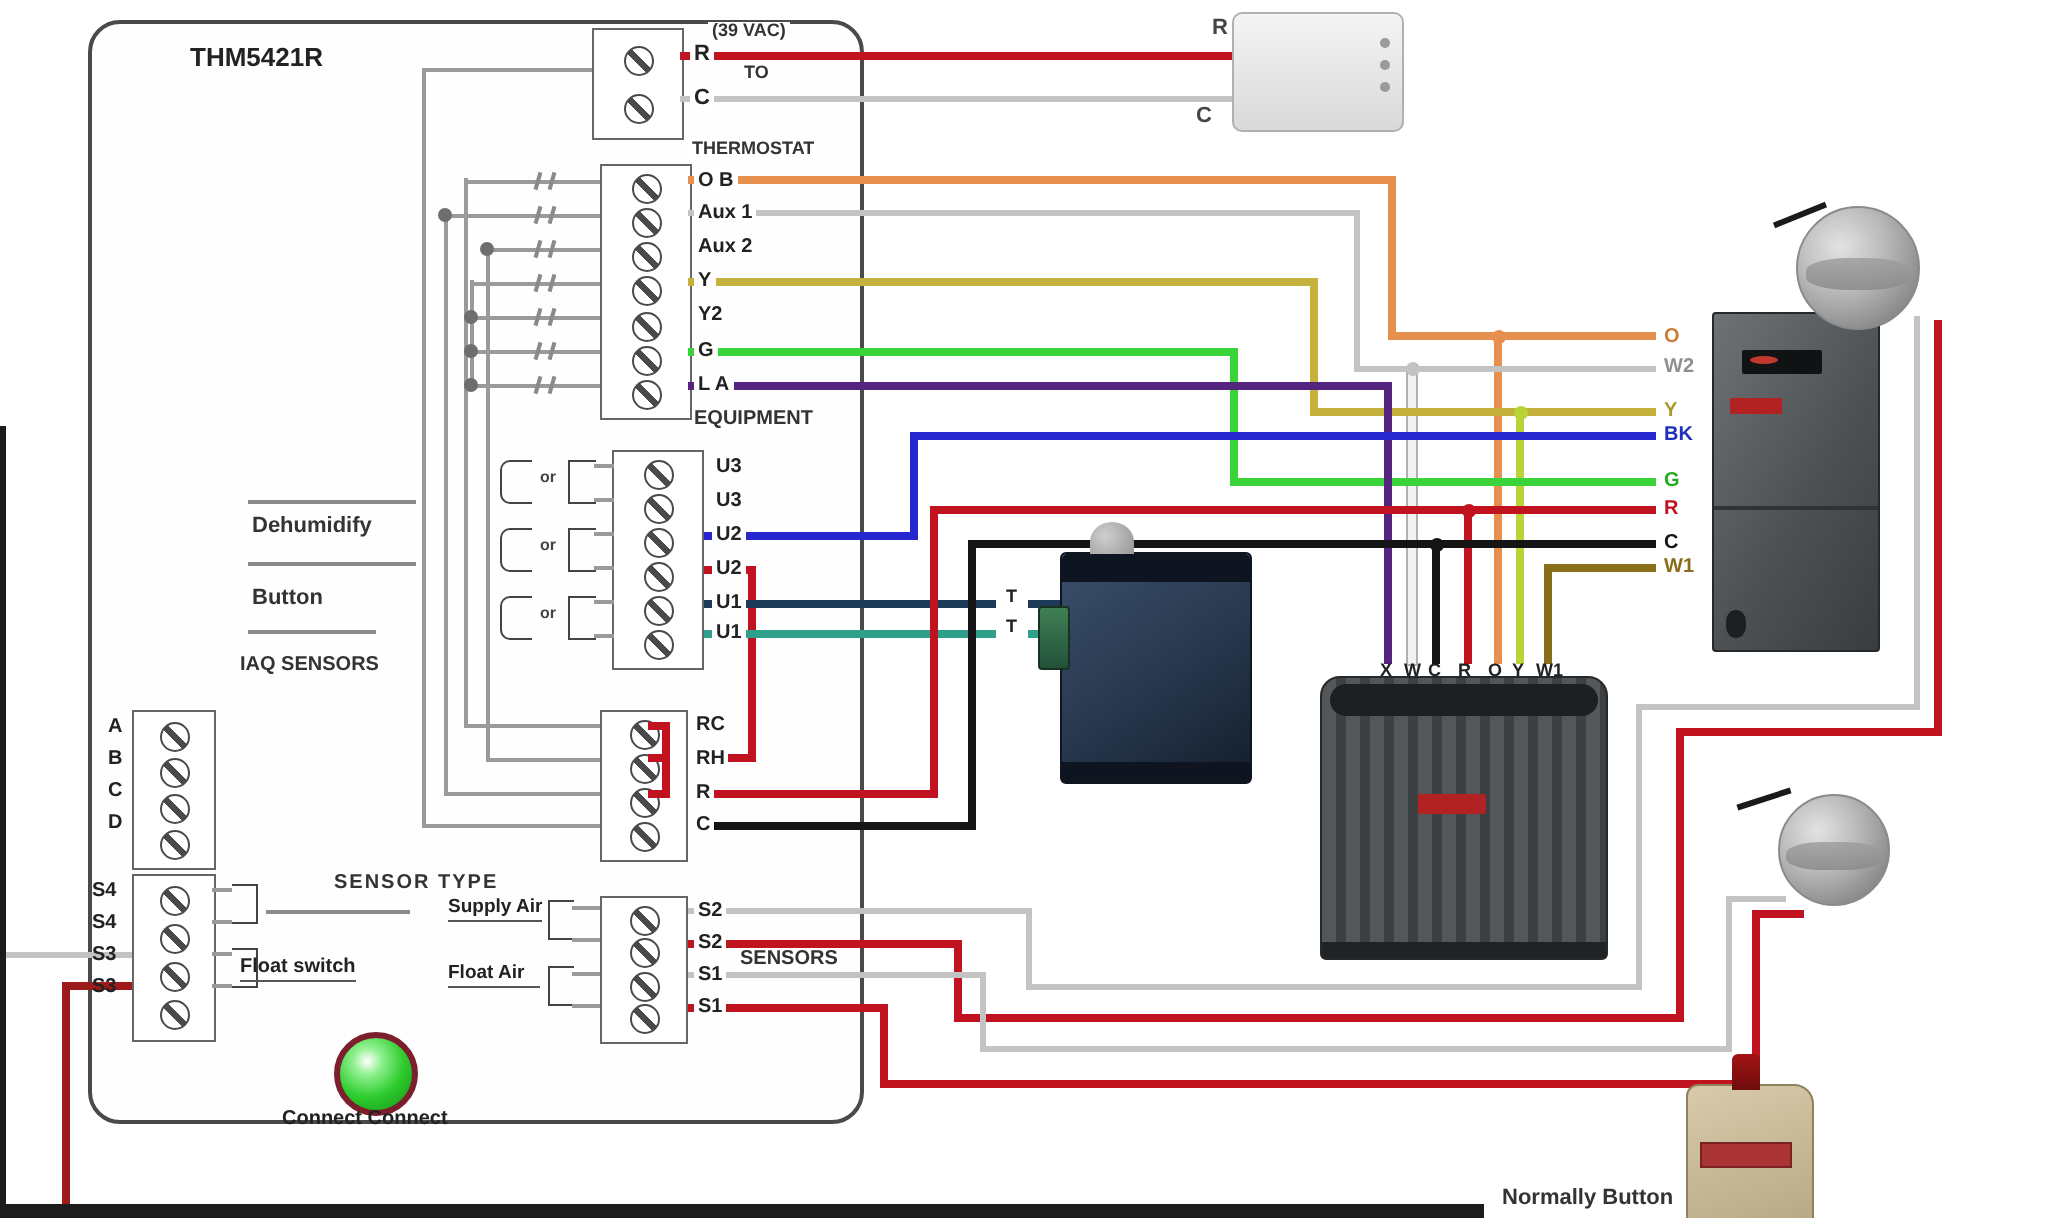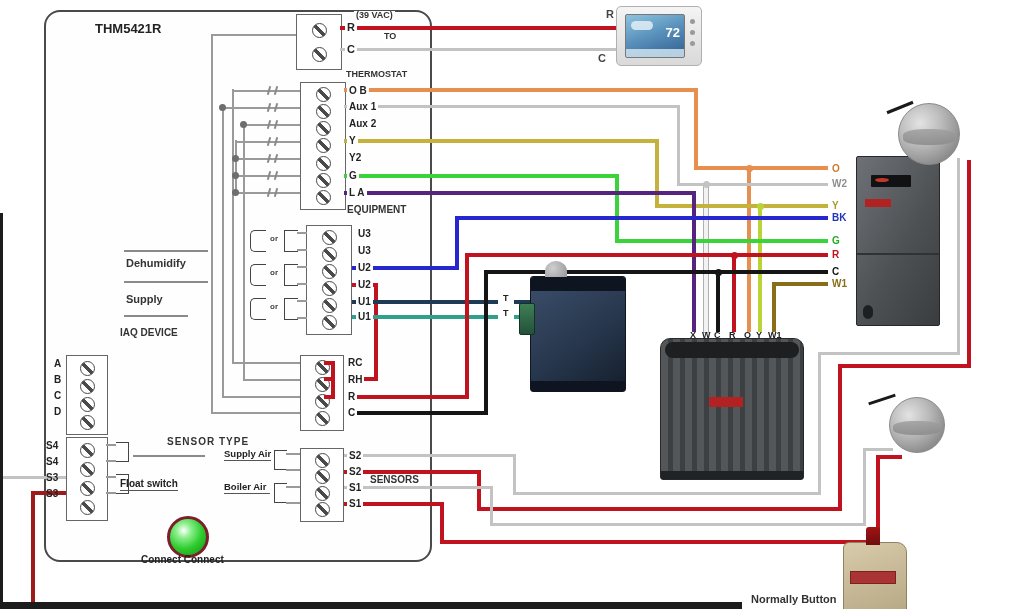--- a/index.html
+++ b/index.html
@@ -132,31 +132,26 @@
 
   <div class="tblock" style="left:296px;top:14px;width:44px;height:48px">
     <span class="screw"></span>
     <span class="screw"></span>
   </div>
   <i class="w red" style="left:340px;top:26px;width:278px;height:4px"></i>
   <i class="w grayw" style="left:340px;top:48px;width:278px;height:3px"></i>
   <span class="lbl bg" style="left:345px;top:21px;font-size:11px">R</span>
   <span class="lbl bg" style="left:345px;top:43px;font-size:11px">C</span>
   <span class="lbl bg note" style="left:354px;top:11px">(39 VAC)</span>
-  <span class="lbl bg note" style="left:382px;top:32px">TO</span>
+  <span class="lbl bg note" style="left:370px;top:32px">TO</span>
   <span class="lbl bg note" style="left:344px;top:70px">THERMOSTAT</span>
   <span class="lbl" style="left:606px;top:8px;font-size:11px;color:#444">R</span>
   <span class="lbl" style="left:598px;top:52px;font-size:11px;color:#444">C</span>
 
   <div class="dev" id="tstat">
-    <div class="scr">
-      <span class="cloud"></span>
-      <span class="temp">72</span>
-      <span class="bar"></span>
-    </div>
     <div class="btns">
         <i></i>
         <i></i>
         <i></i>
       </div>
   </div>
 
   <div class="tblock" style="left:300px;top:82px;width:44px;height:120px">
     <span class="screw"></span>
       <span class="screw"></span>
@@ -237,23 +232,23 @@
   <span class="lbl bg" style="left:356px;top:228px">U3</span>
   <span class="lbl bg" style="left:356px;top:245px">U3</span>
   <span class="lbl bg" style="left:356px;top:262px">U2</span>
   <span class="lbl bg" style="left:356px;top:279px">U2</span>
   <span class="lbl bg" style="left:356px;top:296px">U1</span>
   <span class="lbl bg" style="left:356px;top:311px">U1</span>
 
   <span class="rule" style="left:124px;top:250px;width:84px"></span>
   <span class="lbl" style="left:126px;top:257px;font-size:11px;color:#333">Dehumidify</span>
   <span class="rule" style="left:124px;top:281px;width:84px"></span>
-  <span class="lbl" style="left:126px;top:293px;font-size:11px;color:#333">Supply</span>
+  <span class="lbl" style="left:126px;top:293px;font-size:11px;color:#333">Button</span>
   <span class="rule" style="left:124px;top:315px;width:64px"></span>
-  <span class="lbl" style="left:120px;top:327px;color:#333">IAQ DEVICE</span>
+  <span class="lbl" style="left:120px;top:327px;color:#333">IAQ SENSORS</span>
 
   <div class="tblock" style="left:300px;top:355px;width:42px;height:68px">
     <span class="screw"></span>
       <span class="screw"></span>
       <span class="screw"></span>
       <span class="screw"></span>
   </div>
   <i class="w red" style="left:331px;top:361px;width:4px;height:38px"></i>
   <i class="w red" style="left:324px;top:361px;width:8px;height:4px"></i>
   <i class="w red" style="left:324px;top:377px;width:8px;height:4px"></i>
@@ -308,21 +303,21 @@
   <i class="w meshw" style="left:106px;top:476px;width:10px;height:2px"></i>
   <i class="w meshw" style="left:106px;top:492px;width:10px;height:2px"></i>
   <span class="rsq" style="left:116px;top:474px;border:1.7px solid #444;border-left:none;width:12px;height:18px"></span>
   <span class="lbl" style="left:120px;top:478px;font-size:10px"><span class="uline">Float switch</span></span>
   <i class="w grayw" style="left:0px;top:476px;width:66px;height:3px"></i>
   <i class="w dkred" style="left:34px;top:491px;width:32px;height:4px"></i>
   <i class="w dkred" style="left:31px;top:491px;width:4px;height:118px"></i>
 
   <span class="lbl" style="left:167px;top:436px;letter-spacing:1px;color:#333">SENSOR TYPE</span>
   <span class="lbl" style="left:224px;top:449px;font-size:9.5px"><span class="uline">Supply Air</span></span>
-  <span class="lbl" style="left:224px;top:482px;font-size:9.5px"><span class="uline">Boiler Air</span></span>
+  <span class="lbl" style="left:224px;top:482px;font-size:9.5px"><span class="uline">Float Air</span></span>
   <span class="rsq" style="left:274px;top:450px;width:12px;height:18px"></span>
   <i class="w meshw" style="left:286px;top:453px;width:14px;height:2px"></i>
   <i class="w meshw" style="left:286px;top:469px;width:14px;height:2px"></i>
   <span class="rsq" style="left:274px;top:483px;width:12px;height:18px"></span>
   <i class="w meshw" style="left:286px;top:486px;width:14px;height:2px"></i>
   <i class="w meshw" style="left:286px;top:502px;width:14px;height:2px"></i>
 
   <div class="tblock" style="left:300px;top:448px;width:42px;height:66px">
     <span class="screw"></span>
       <span class="screw"></span>

